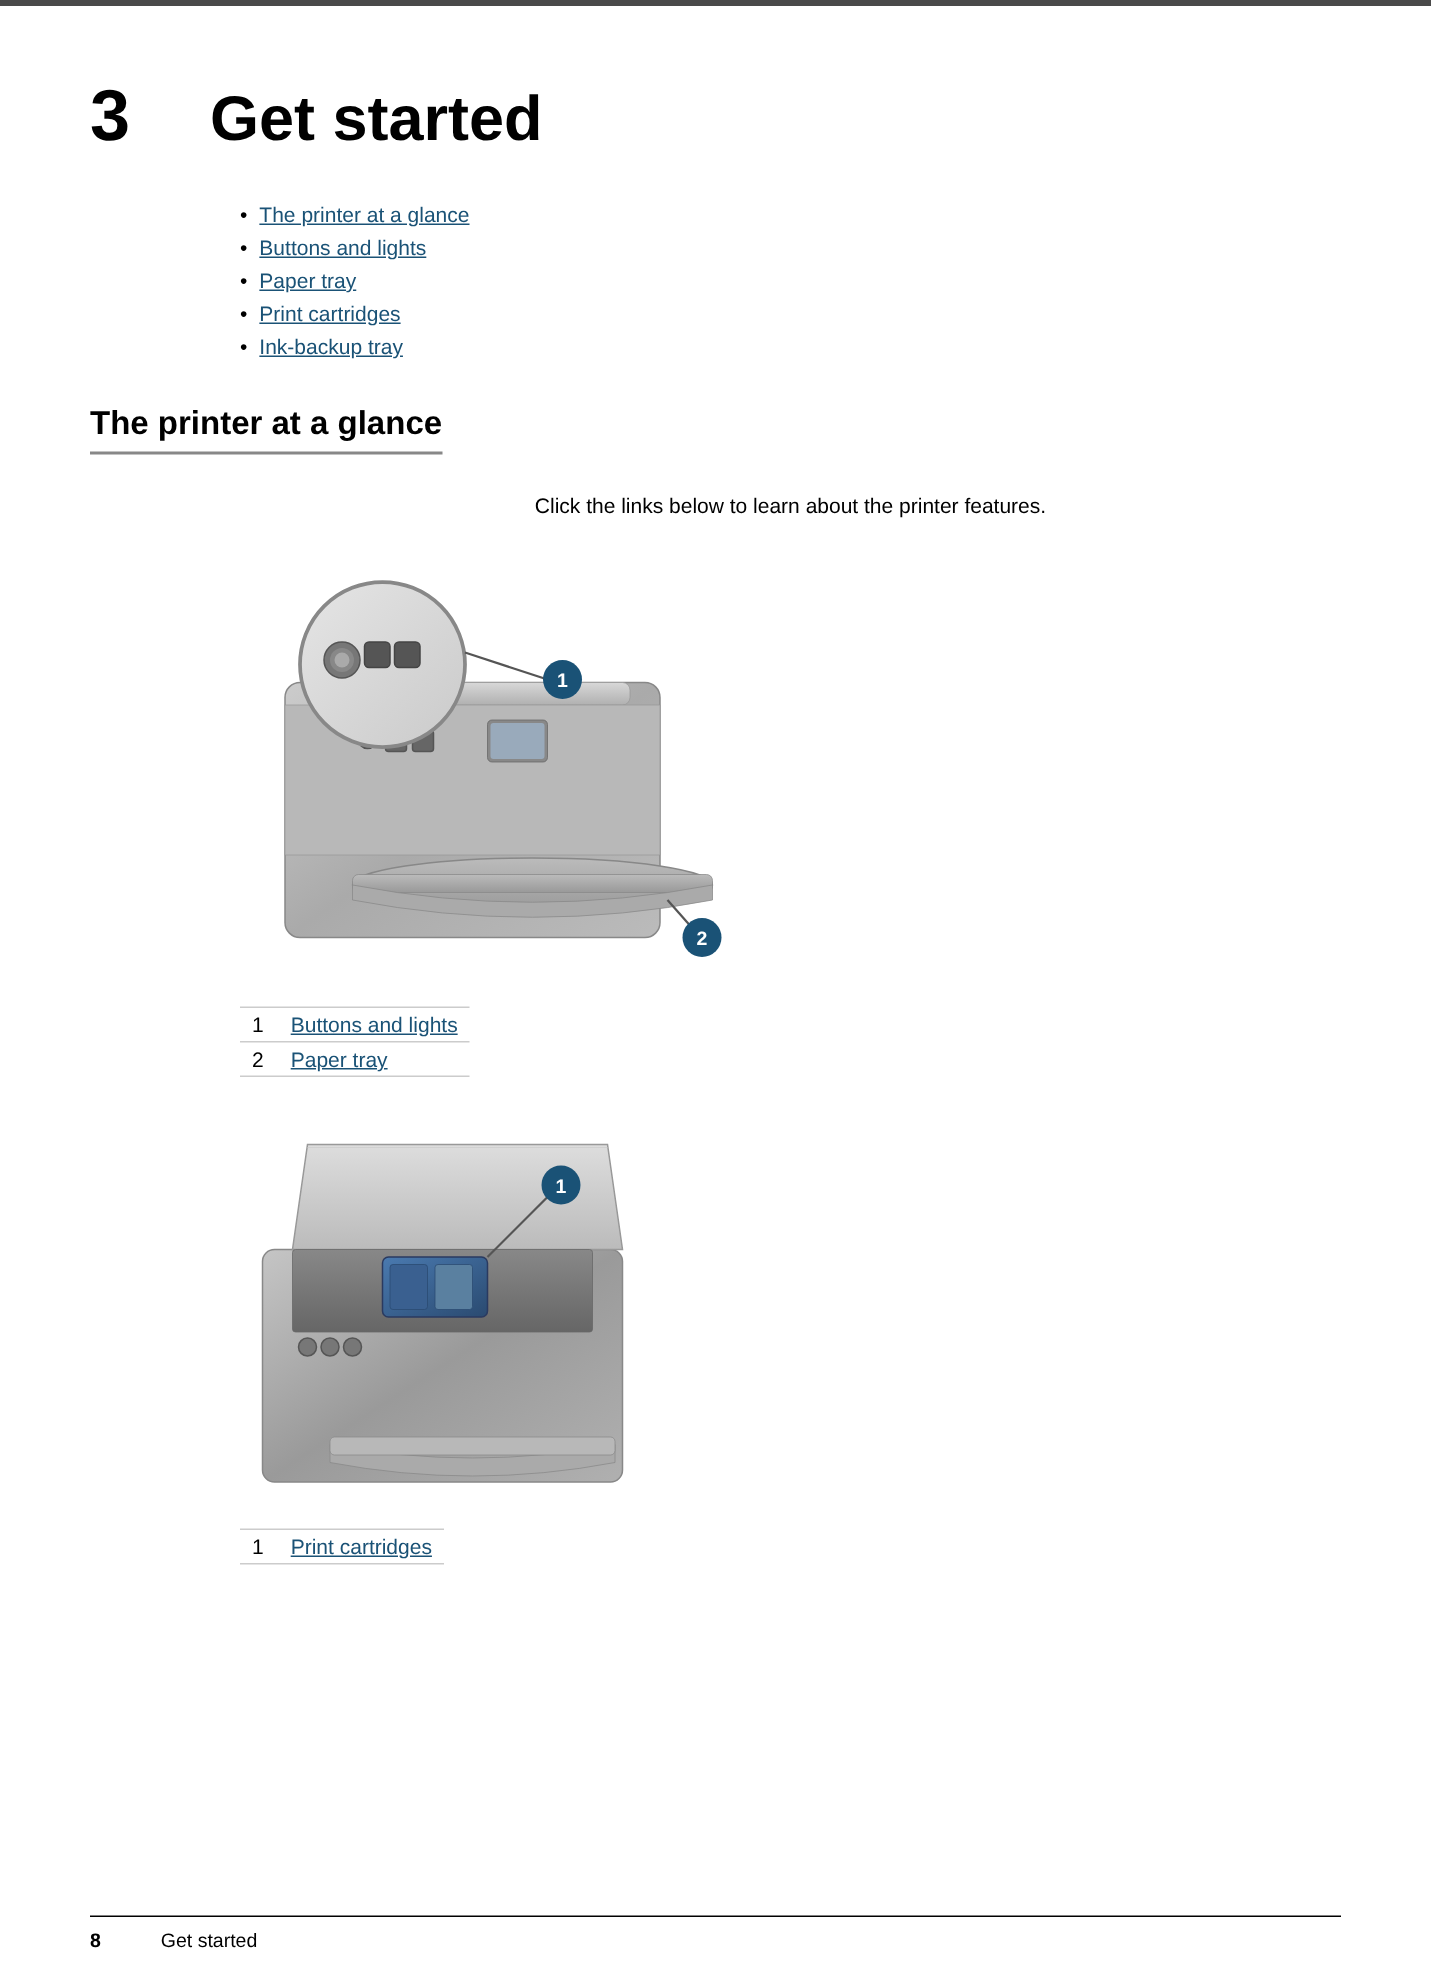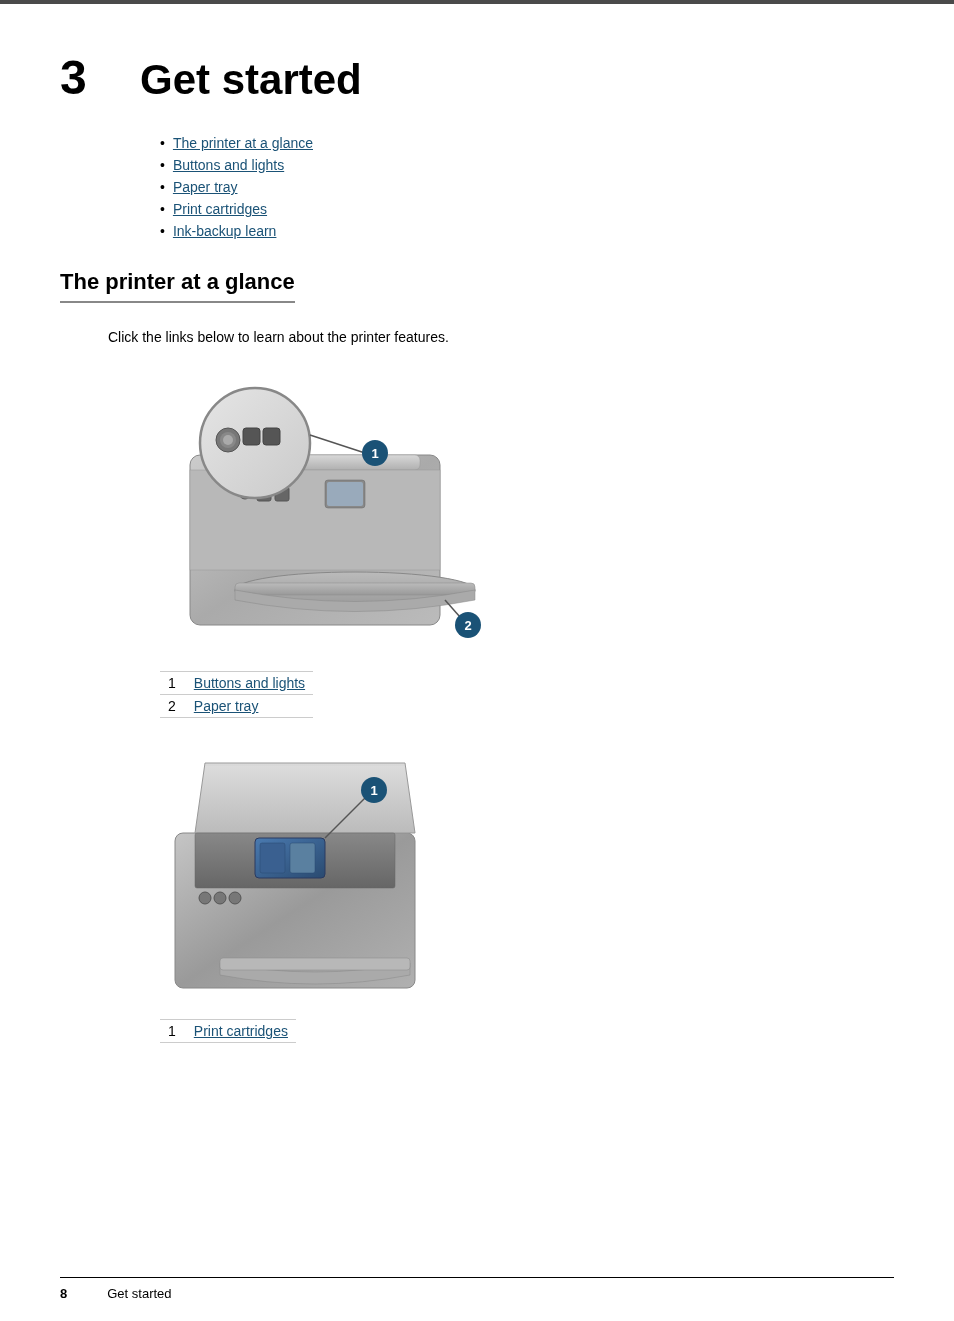--- a/index.html
+++ b/index.html
@@ -76,24 +76,25 @@
       font-size: 22px;
       font-weight: bold;
       color: #000;
       margin-bottom: 12px;
       border-bottom: 2px solid #888;
       padding-bottom: 6px;
       display: inline-block;
     }
 
     .section-description {
-      margin-left: 48px;
+      margin-left: 100px;
       margin-bottom: 20px;
       font-size: 14px;
       color: #000;
+      text-align: center;
     }
 
     
     .label-table {
       margin-left: 100px;
       margin-bottom: 25px;
       border-collapse: collapse;
     }
 
     .label-table td {
@@ -162,21 +163,21 @@
     <li>
       <a href="#buttons-and-lights">Buttons and lights</a>
     </li>
     <li>
       <a href="#paper-tray">Paper tray</a>
     </li>
     <li>
       <a href="#print-cartridges">Print cartridges</a>
     </li>
     <li>
-      <a href="#ink-backup-mode">Ink-backup learn</a>
+      <a href="#ink-backup-mode">Ink-backup tray</a>
     </li>
   </ul>
 
   <div style="margin-bottom: 14px;">
     <h2 class="section-heading">The printer at a glance</h2>
   </div>
 
   <p class="section-description">Click the links below to learn about the printer features.</p>
 
   <div class="printer-svg-container">

